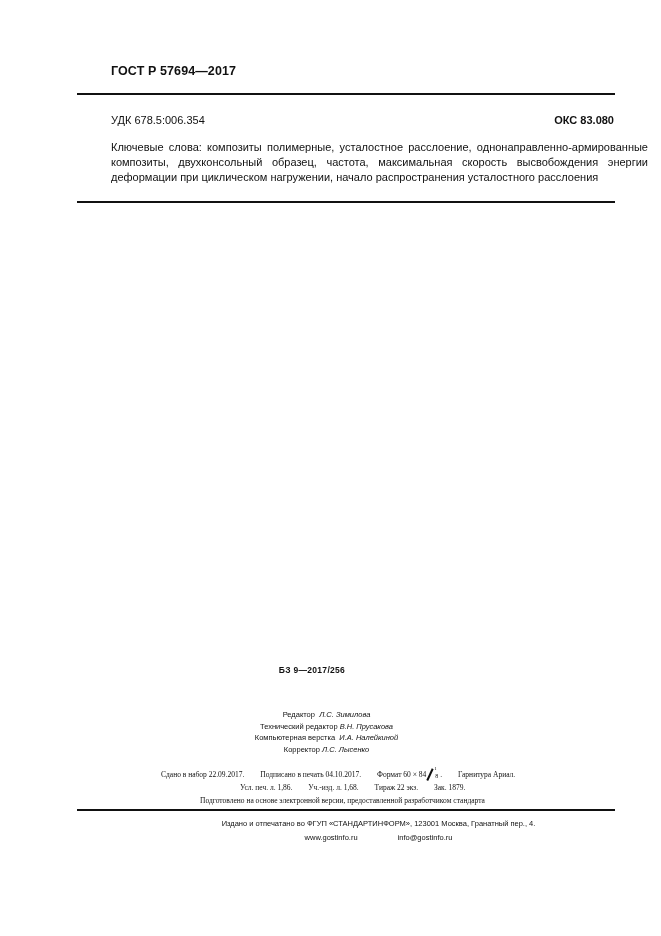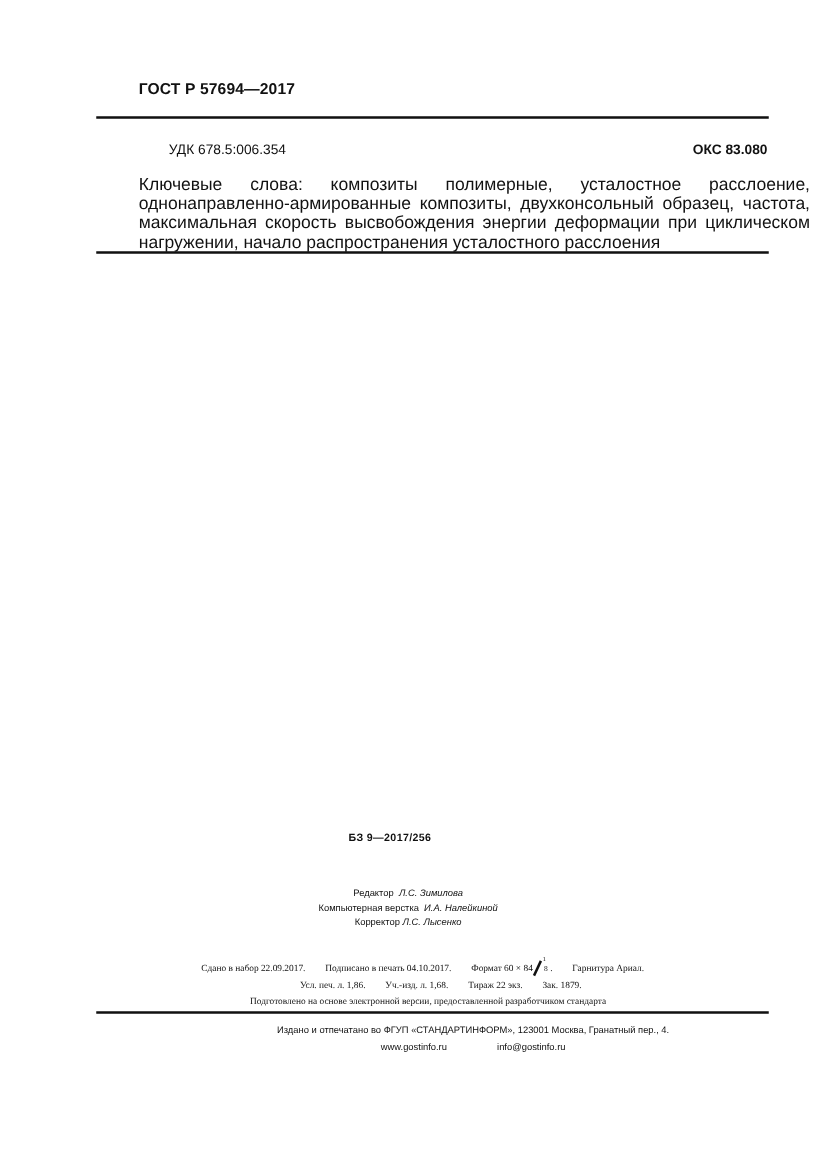--- a/index.html
+++ b/index.html
@@ -5,24 +5,24 @@
   html, body { margin: 0; padding: 0; }
   body {
     width: 661px; height: 936px; background: #ffffff; position: relative;
     font-family: "Liberation Sans", sans-serif; color: #111111; overflow: hidden;
   }
   .abs { position: absolute; padding-left: 33px; }
   .doc-code {
     left: 78px; top: 64px; font-size: 12.5px; font-weight: bold; letter-spacing: 0.1px;
   }
   .rule { position: absolute; left: 77px; width: 538px; height: 1.5px; background: #111; }
-  .udk { left: 78px; top: 114px; font-size: 11px; margin-left: 24px; }
+  .udk { left: 78px; top: 114px; font-size: 11px; }
   .oks { right: 47px; top: 114px; font-size: 11px; font-weight: bold; }
   .keywords {
-    left: 78px; top: 140px; width: 537px; font-size: 14px; line-height: 15.2px;
+    left: 78px; top: 140px; width: 537px; font-size: 11px; line-height: 15.2px;
     text-align: justify; text-align-last: left;
   }
   .bz {
     left: 0; width: 558px; top: 665px; text-align: center;
     font-size: 8.5px; font-weight: bold; letter-spacing: 0.3px;
   }
   .staff { left: 0; width: 587px; top: 709px; text-align: center; font-size: 7.5px; line-height: 11.5px; }
   .staff .name { font-style: italic; }
   .imprint { font-size: 7.5px; white-space: nowrap; font-family: Liberation Serif, serif; }
   .imprint .gap { display: inline-block; width: 14px; }
@@ -44,20 +44,24 @@
 
 <div class="abs keywords">Ключевые слова: композиты полимерные, усталостное расслоение, однонаправленно-армированные композиты, двухконсольный образец, частота, максимальная скорость высвобождения энергии деформации при циклическом нагружении, начало распространения усталостного расслоения</div>
 <div class="rule" style="top:201px;"></div>
 
 <div class="abs bz">БЗ 9—2017/256</div>
 
 <div class="abs staff">
   <div>
     <span>Редактор</span>&nbsp;
     <span class="name">Л.С. Зимилова</span>
+  </div>
+  <div>
+    <span>Технический редактор</span>
+    <span class="name">В.Н. Прусакова</span>
   </div>
   <div>
     <span>Компьютерная верстка</span>&nbsp;
     <span class="name">И.А. Налейкиной</span>
   </div>
   <div>
     <span>Корректор</span>
     <span class="name">Л.С. Лысенко</span>
   </div>
 </div>

